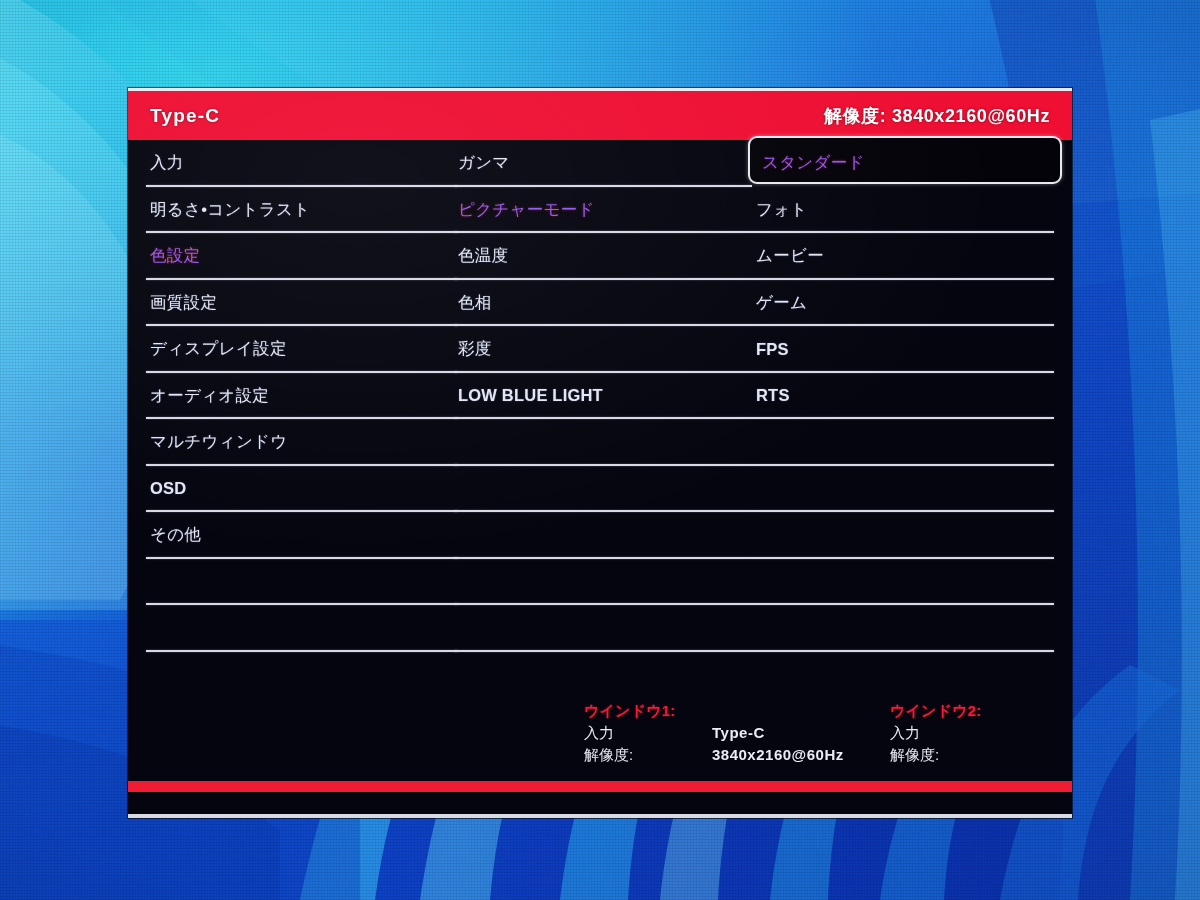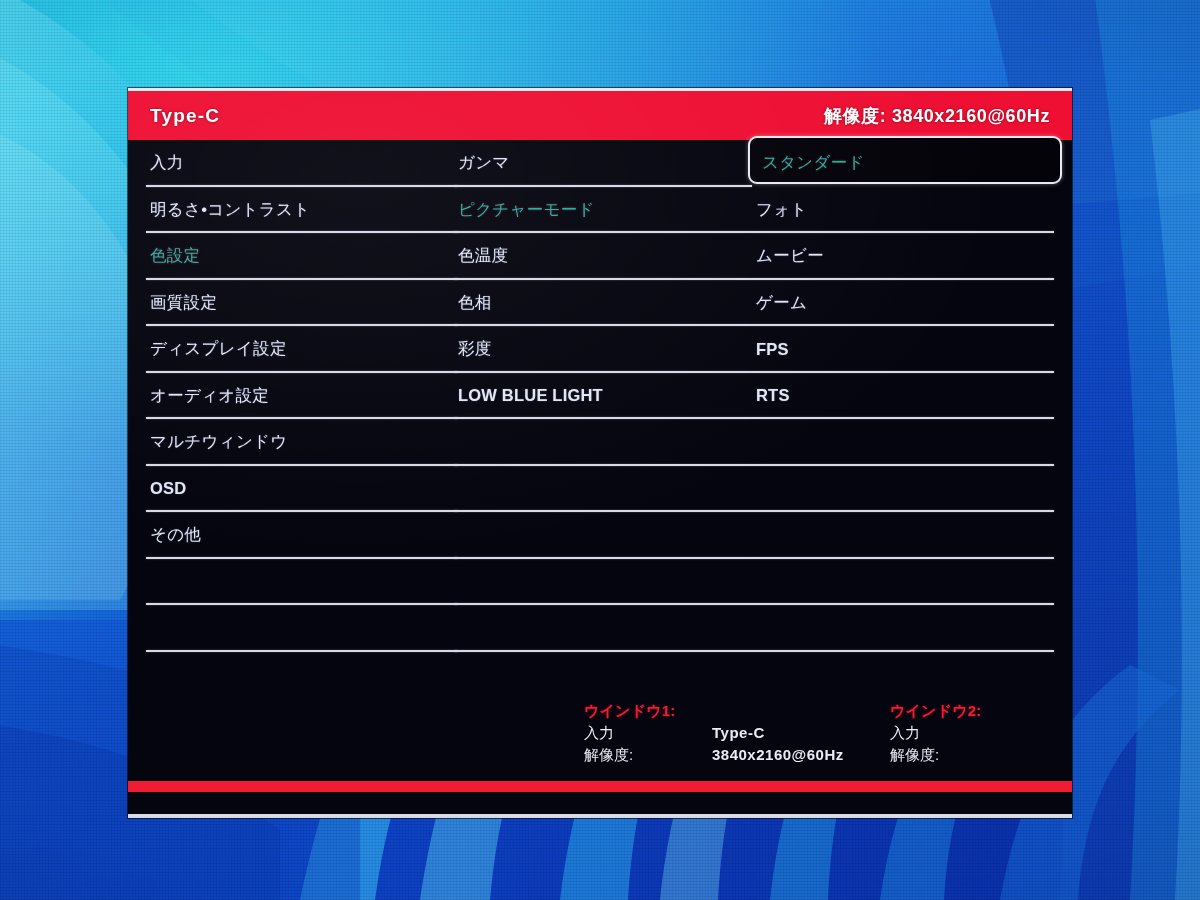--- a/index.html
+++ b/index.html
@@ -63,21 +63,21 @@
     position:relative; height:46.5px;
     display:flex; align-items:center;
   }
   .row .label {
     font-size:16.5px; color:#e6e6ee; letter-spacing:.3px;
     padding-left:4px;
     text-shadow:0 0 2px rgba(120,160,255,.35);
     white-space:nowrap;
   }
   .row .label.latin { font-weight:bold; letter-spacing:.2px; }
-  .row .label.accent { color:#14b8a6; text-shadow:0 0 3px rgba(240,28,54,.5); }
+  .row .label.accent { color:#8b5cf6; text-shadow:0 0 3px rgba(240,28,54,.5); }
   .row .rule {
     position:absolute; left:0; right:0; bottom:0; height:2px;
     background:#d9d9e4;
     box-shadow:0 0 2px rgba(200,210,255,.4);
   }
 
   
   .row.selected { height:46.5px; }
   .sel-box {
     position:absolute; left:-4px; right:-8px; top:-4px; height:48px;

